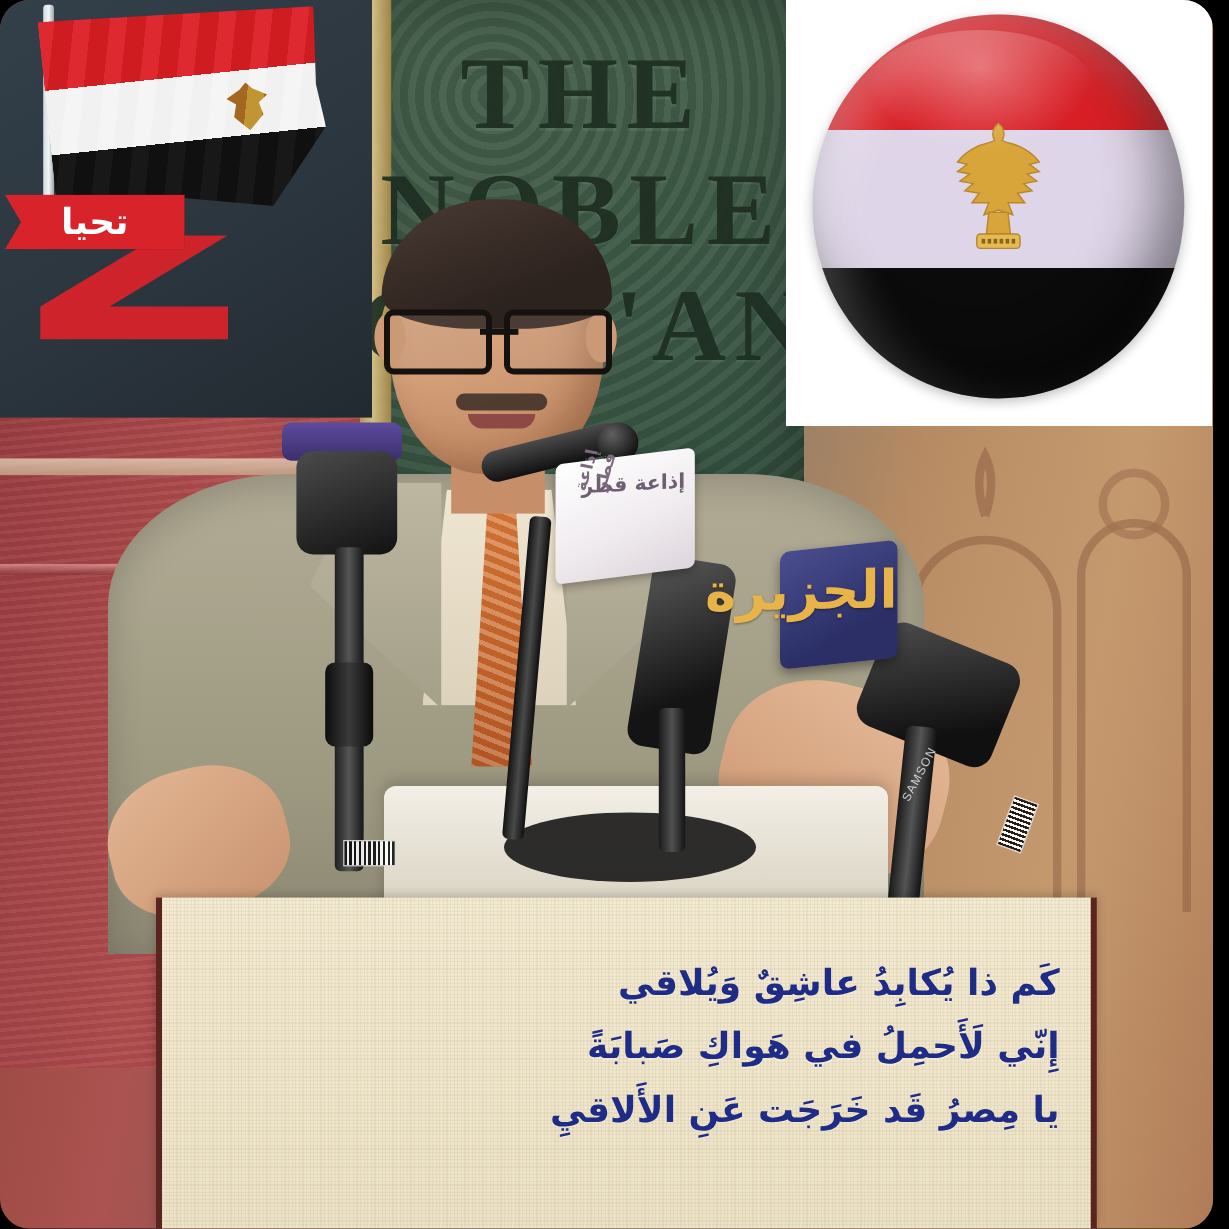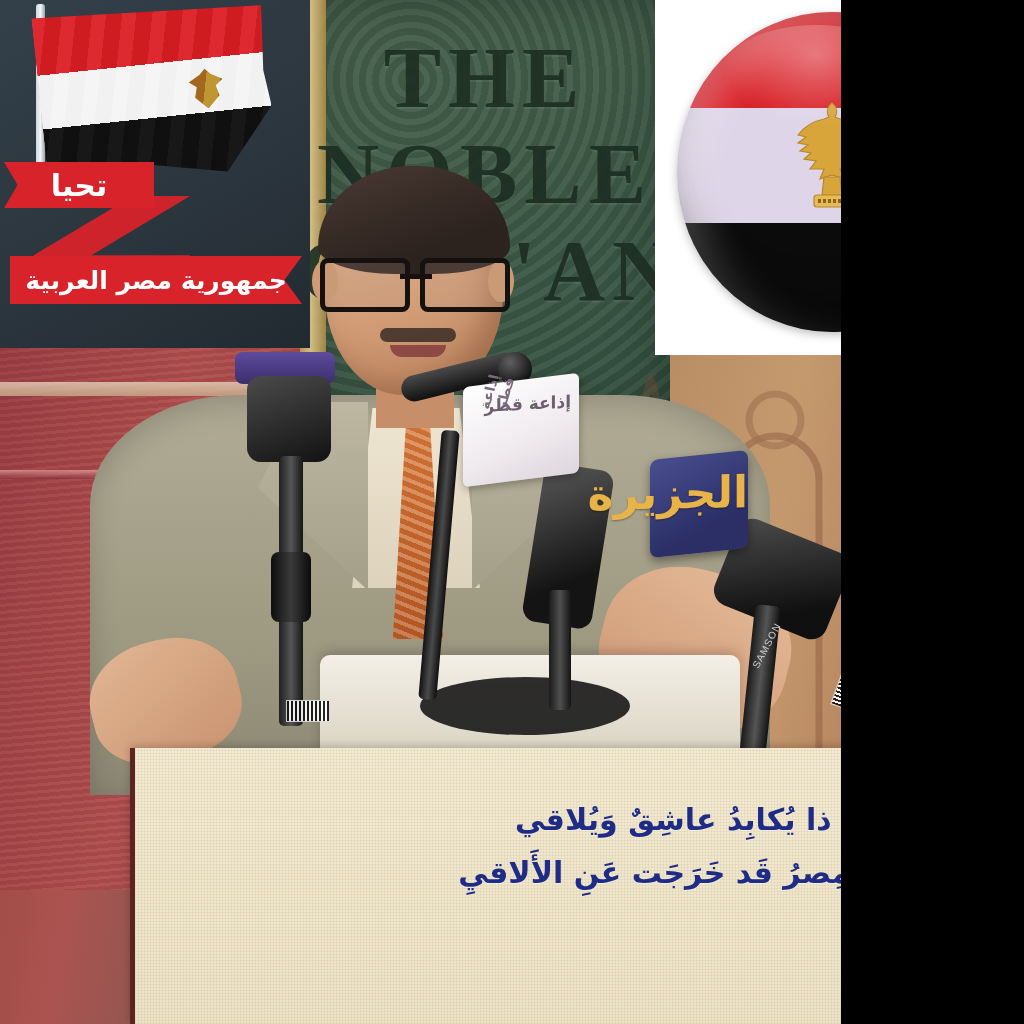--- a/index.html
+++ b/index.html
@@ -1,23 +1,24 @@
 <!DOCTYPE html>
 <html><head>
 <meta charset="utf-8">
 <title>Egypt Poetry Composite</title>
 <style>
   html,body{margin:0;padding:0;background:#000;}
   body{font-family:"Liberation Sans",sans-serif;}
 
   #stage{
     position:relative;
-    width:841px;height:1024px;
+    width:1011px;height:1024px;
     overflow:hidden;
     background:#2b1a1a;
+    border-radius:25px;
   }
 
   
   .photo-bg{
     position:absolute;inset:0;
     background:
       
       radial-gradient(ellipse 300px 420px at 88% 56%, rgba(196,150,110,.55), rgba(150,95,70,0) 70%),
       
       linear-gradient(100deg,
@@ -413,21 +414,20 @@
   <div class="barcode" style="left:286px;top:700px;"></div>
   <div class="barcode" style="left:826px;top:676px;transform:rotate(-70deg);"></div>
 
   <div id="flag-card">
     <div class="flagpole"></div>
     <div class="wavy-flag">
       <div class="flag-eagle"></div>
     </div>
     <div class="zigzag"></div>
     <div class="ribbon" id="ribbon-top">تحيا</div>
-    <div class="ribbon" id="ribbon-bottom">جمهورية مصر العربية</div>
   </div>
 
   <div id="flag-badge-card">
     <div class="badge">
       <svg class="badge-eagle" viewBox="0 0 96 120">
         <g fill="#d8a53a" stroke="#b8872a" stroke-width="1.2">
           <path d="M48 4 C43 8 42 14 45 18 L40 20 C30 22 20 28 14 36 L22 38 L14 44 L24 46 L16 52 L27 54 L20 60 L32 62 L26 70 L40 70 L36 80 L48 76 L60 80 L56 70 L70 70 L64 62 L76 60 L69 54 L80 52 L72 46 L82 44 L74 38 L82 36 C76 28 66 22 56 20 L51 18 C54 14 53 8 48 4 Z"></path>
           <path d="M40 78 L56 78 L58 96 L38 96 Z"></path>
         </g>
         <rect x="30" y="96" width="36" height="12" rx="3" fill="#e6bb55" stroke="#b8872a" stroke-width="1.2"></rect>
@@ -439,18 +439,19 @@
           <rect x="54" y="100" width="3" height="4"></rect>
             <rect x="59" y="100" width="3" height="4"></rect>
         </g>
       </svg>
     </div>
   </div>
 
   <div id="poem-panel">
     <div class="poem-lines">
       <div class="poem-line">كَم ذا يُكابِدُ عاشِقٌ   وَيُلاقي</div>
+      <div class="poem-line">إِنّي لَأَحمِلُ في هَواكِ   صَبابَةً</div>
       <div class="poem-line">يا مِصرُ قَد خَرَجَت عَنِ   الأَلاقيِ</div>
       <div class="poem-line clipped">&nbsp;</div>
     </div>
   </div>
 
 </div>
 
 </body></html>

